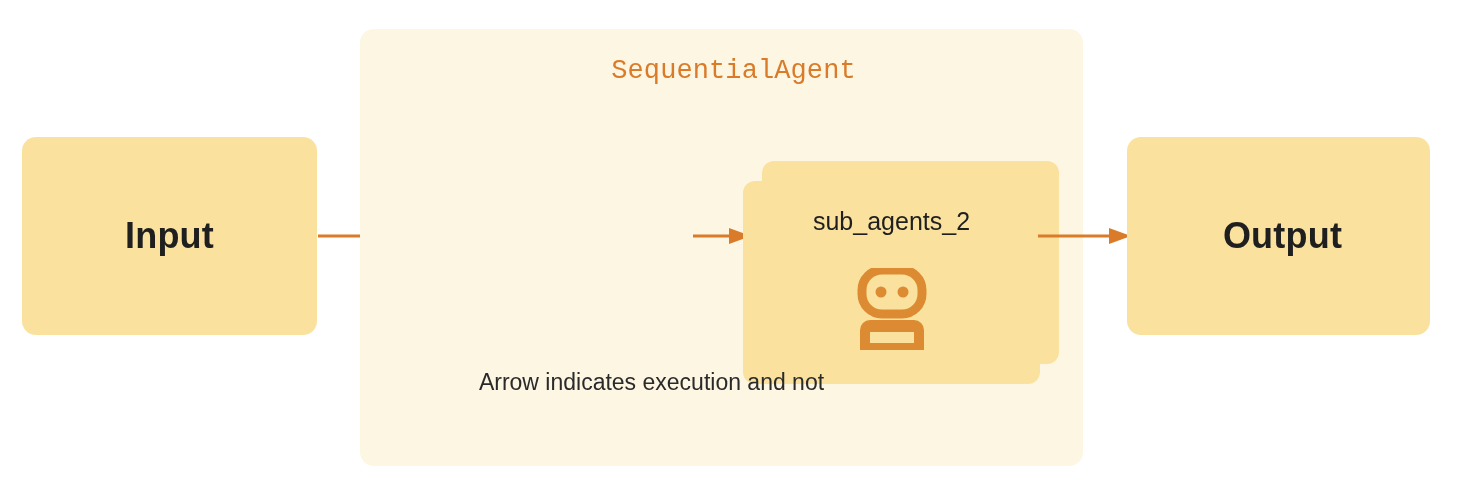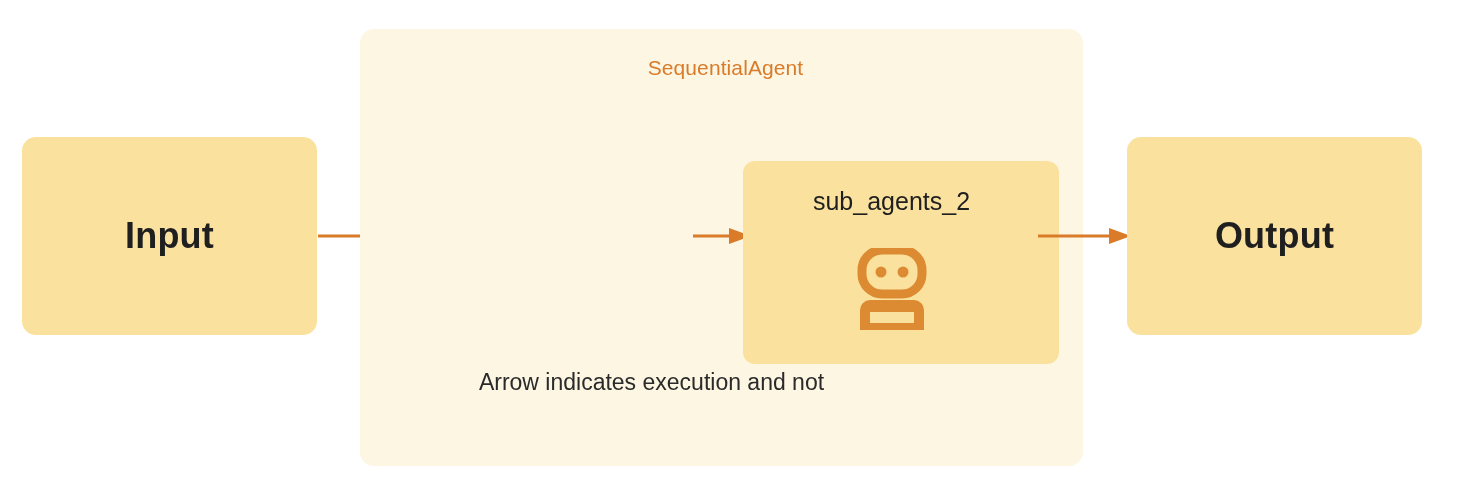--- a/index.html
+++ b/index.html
@@ -29,63 +29,64 @@
     left: 360px;
     top: 29px;
     width: 723px;
     height: 437px;
     background: #FDF6E3;
     border-radius: 14px;
   }
 
   .container-title {
     position: absolute;
-    left: 4px;
+    left: 12px;
     top: 27px;
     width: 723px;
     text-align: center;
-    font-size: 21px;
+    font-size: 27px;
     color: #D97B29;
     letter-spacing: 0.1px;
     white-space: nowrap;
+    font-family: Liberation Mono, monospace;
   }
 
   
   .io-box {
     position: absolute;
     top: 137px;
     width: 295px;
     height: 198px;
     background: #FAE29E;
     border-radius: 14px;
     display: flex;
     align-items: center;
     justify-content: center;
   }
   .io-box.input  { left: 22px; }
-  .io-box.output { left: 1127px; }
+  .io-box.output { left: 1127px; padding-left: 8px; }
 
   .io-label {
     font-size: 36px;
     font-weight: bold;
     color: #1F1F1F;
     letter-spacing: 0.2px;
   }
 
   
   .sub-agent {
     position: absolute;
     top: 132px;
     width: 297px;
     height: 203px;
     background: #FAE29E;
     border-radius: 12px;
   }
   .sub-agent.first  { left: 402px; }
-  .sub-agent.second { left: 743px; }
+  .sub-agent.second { left: 743px; margin-top: 20px; }
 
   .sub-agent-label {
     position: absolute;
     left: 0;
     top: 26px;
     width: 100%;
     text-align: center;
     font-size: 25px;
     color: #1F1F1F;
     white-space: nowrap;

